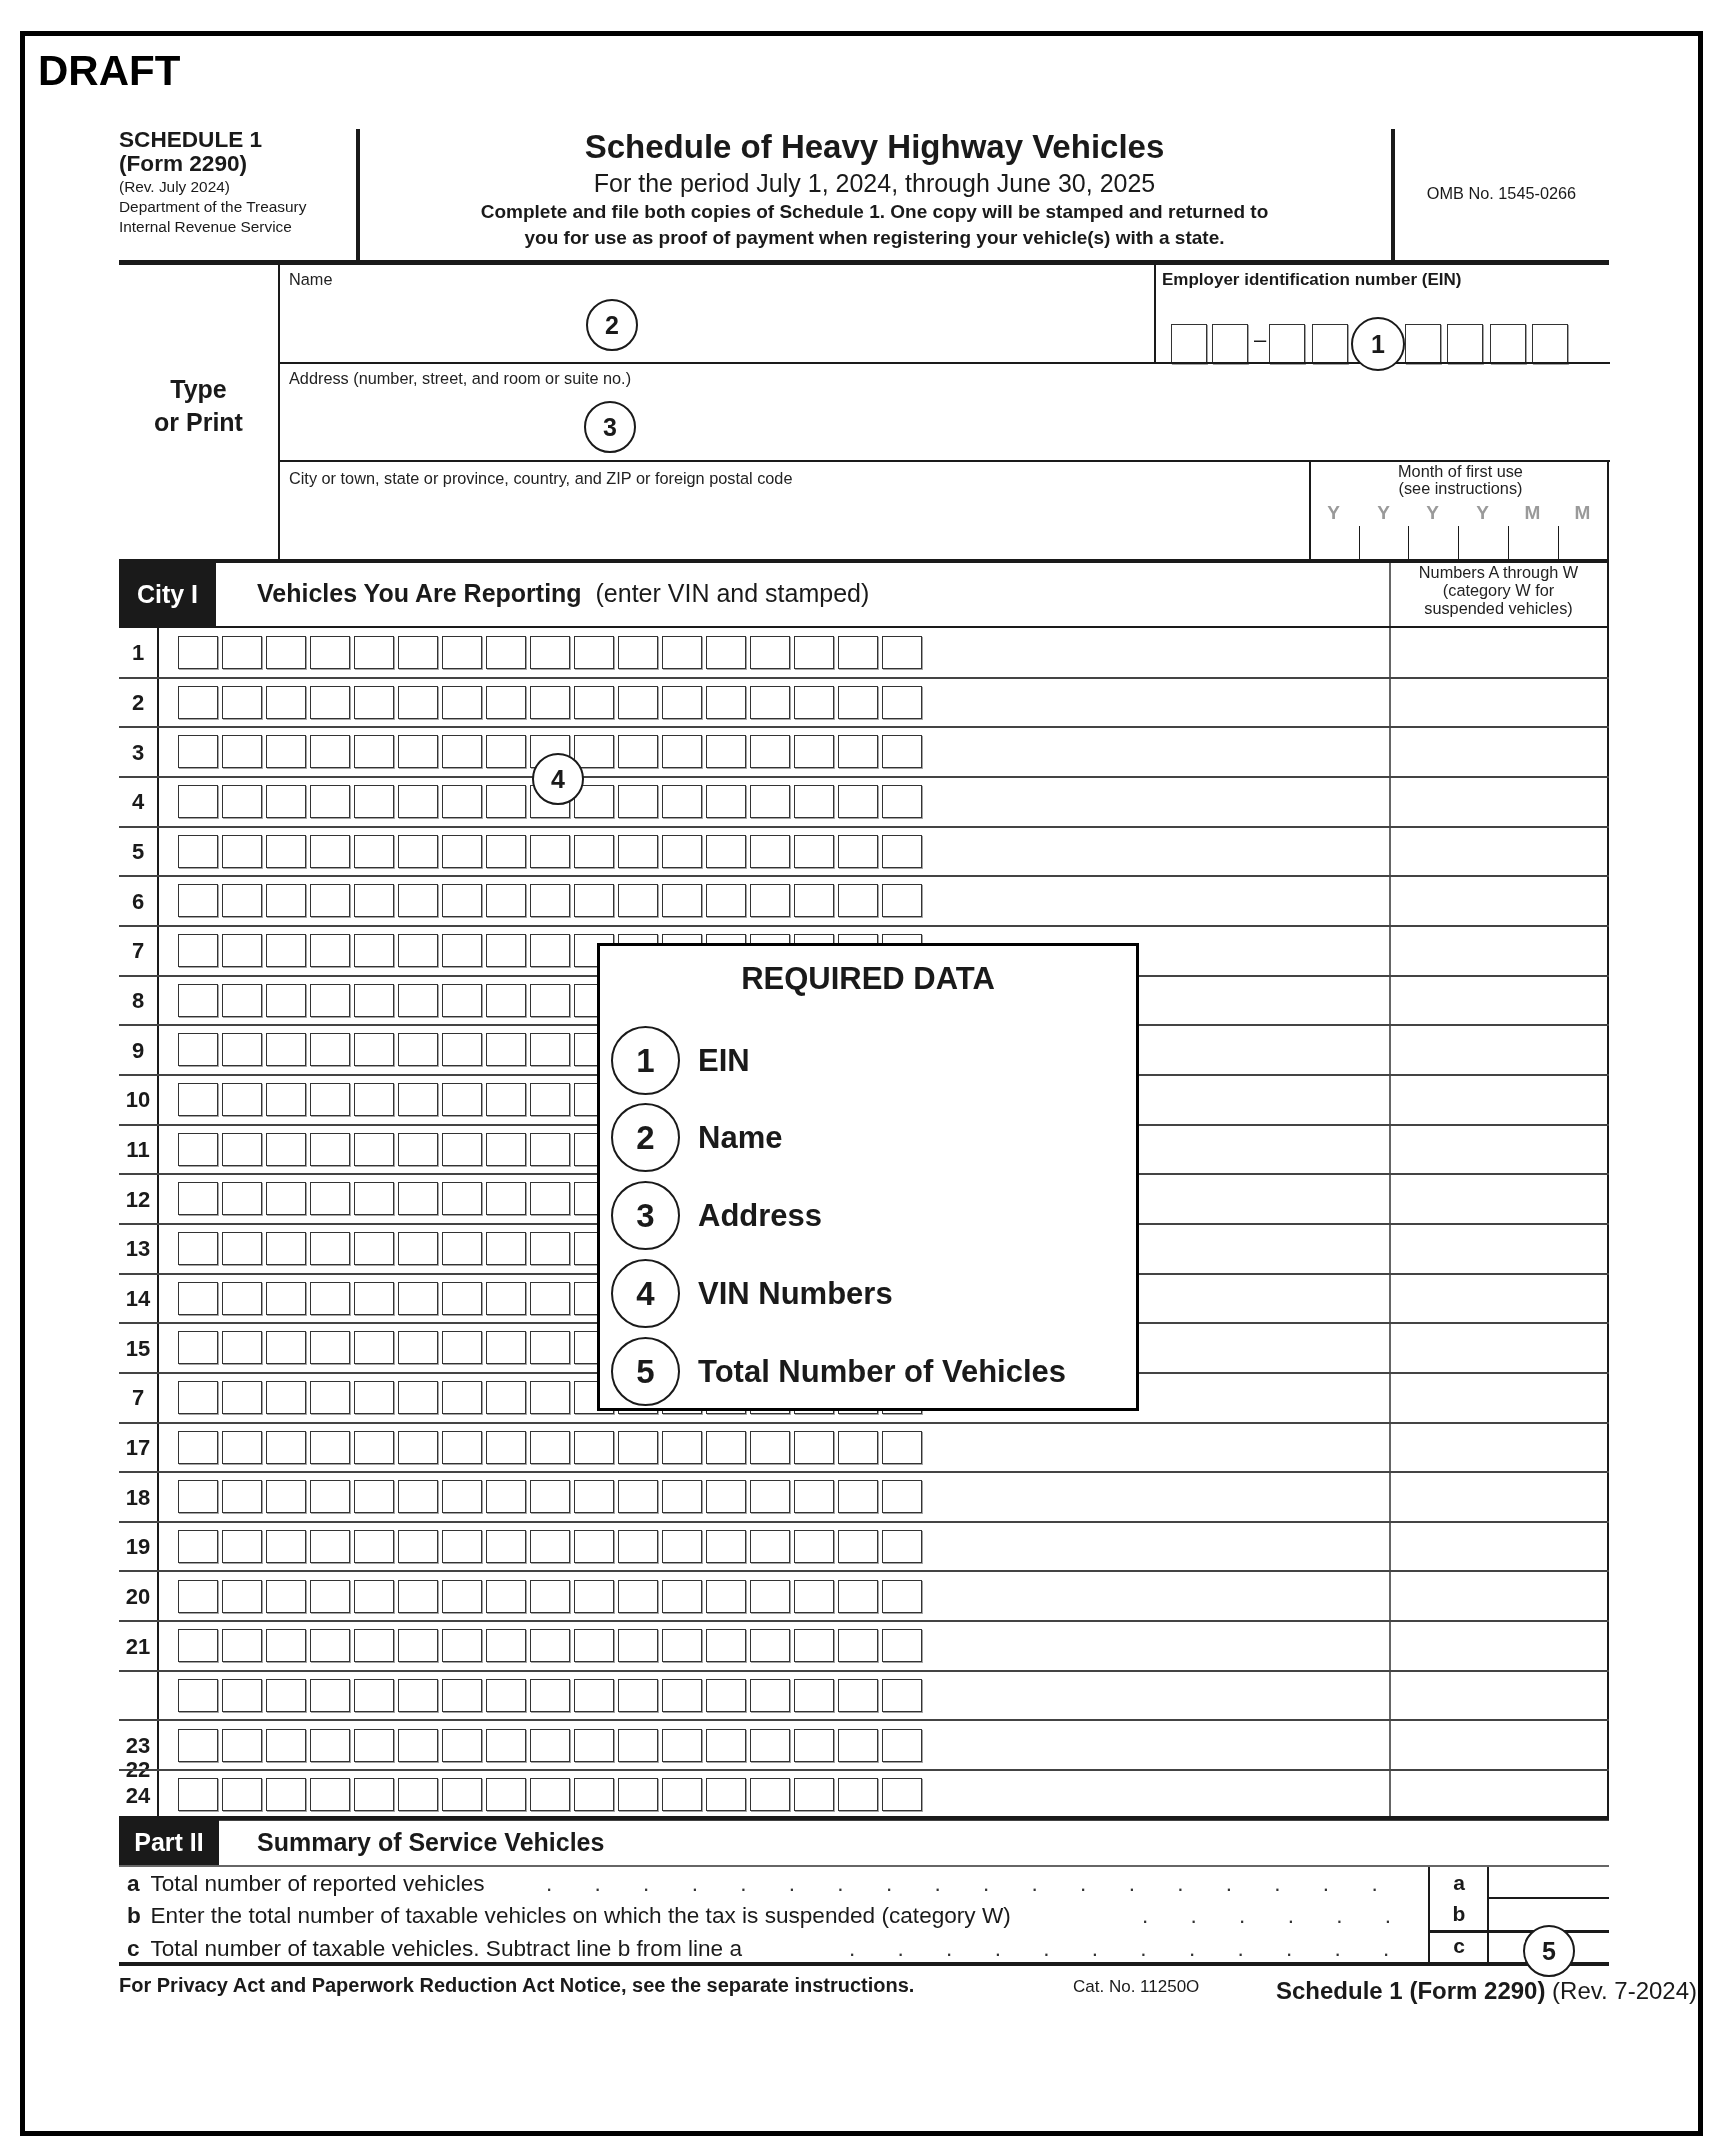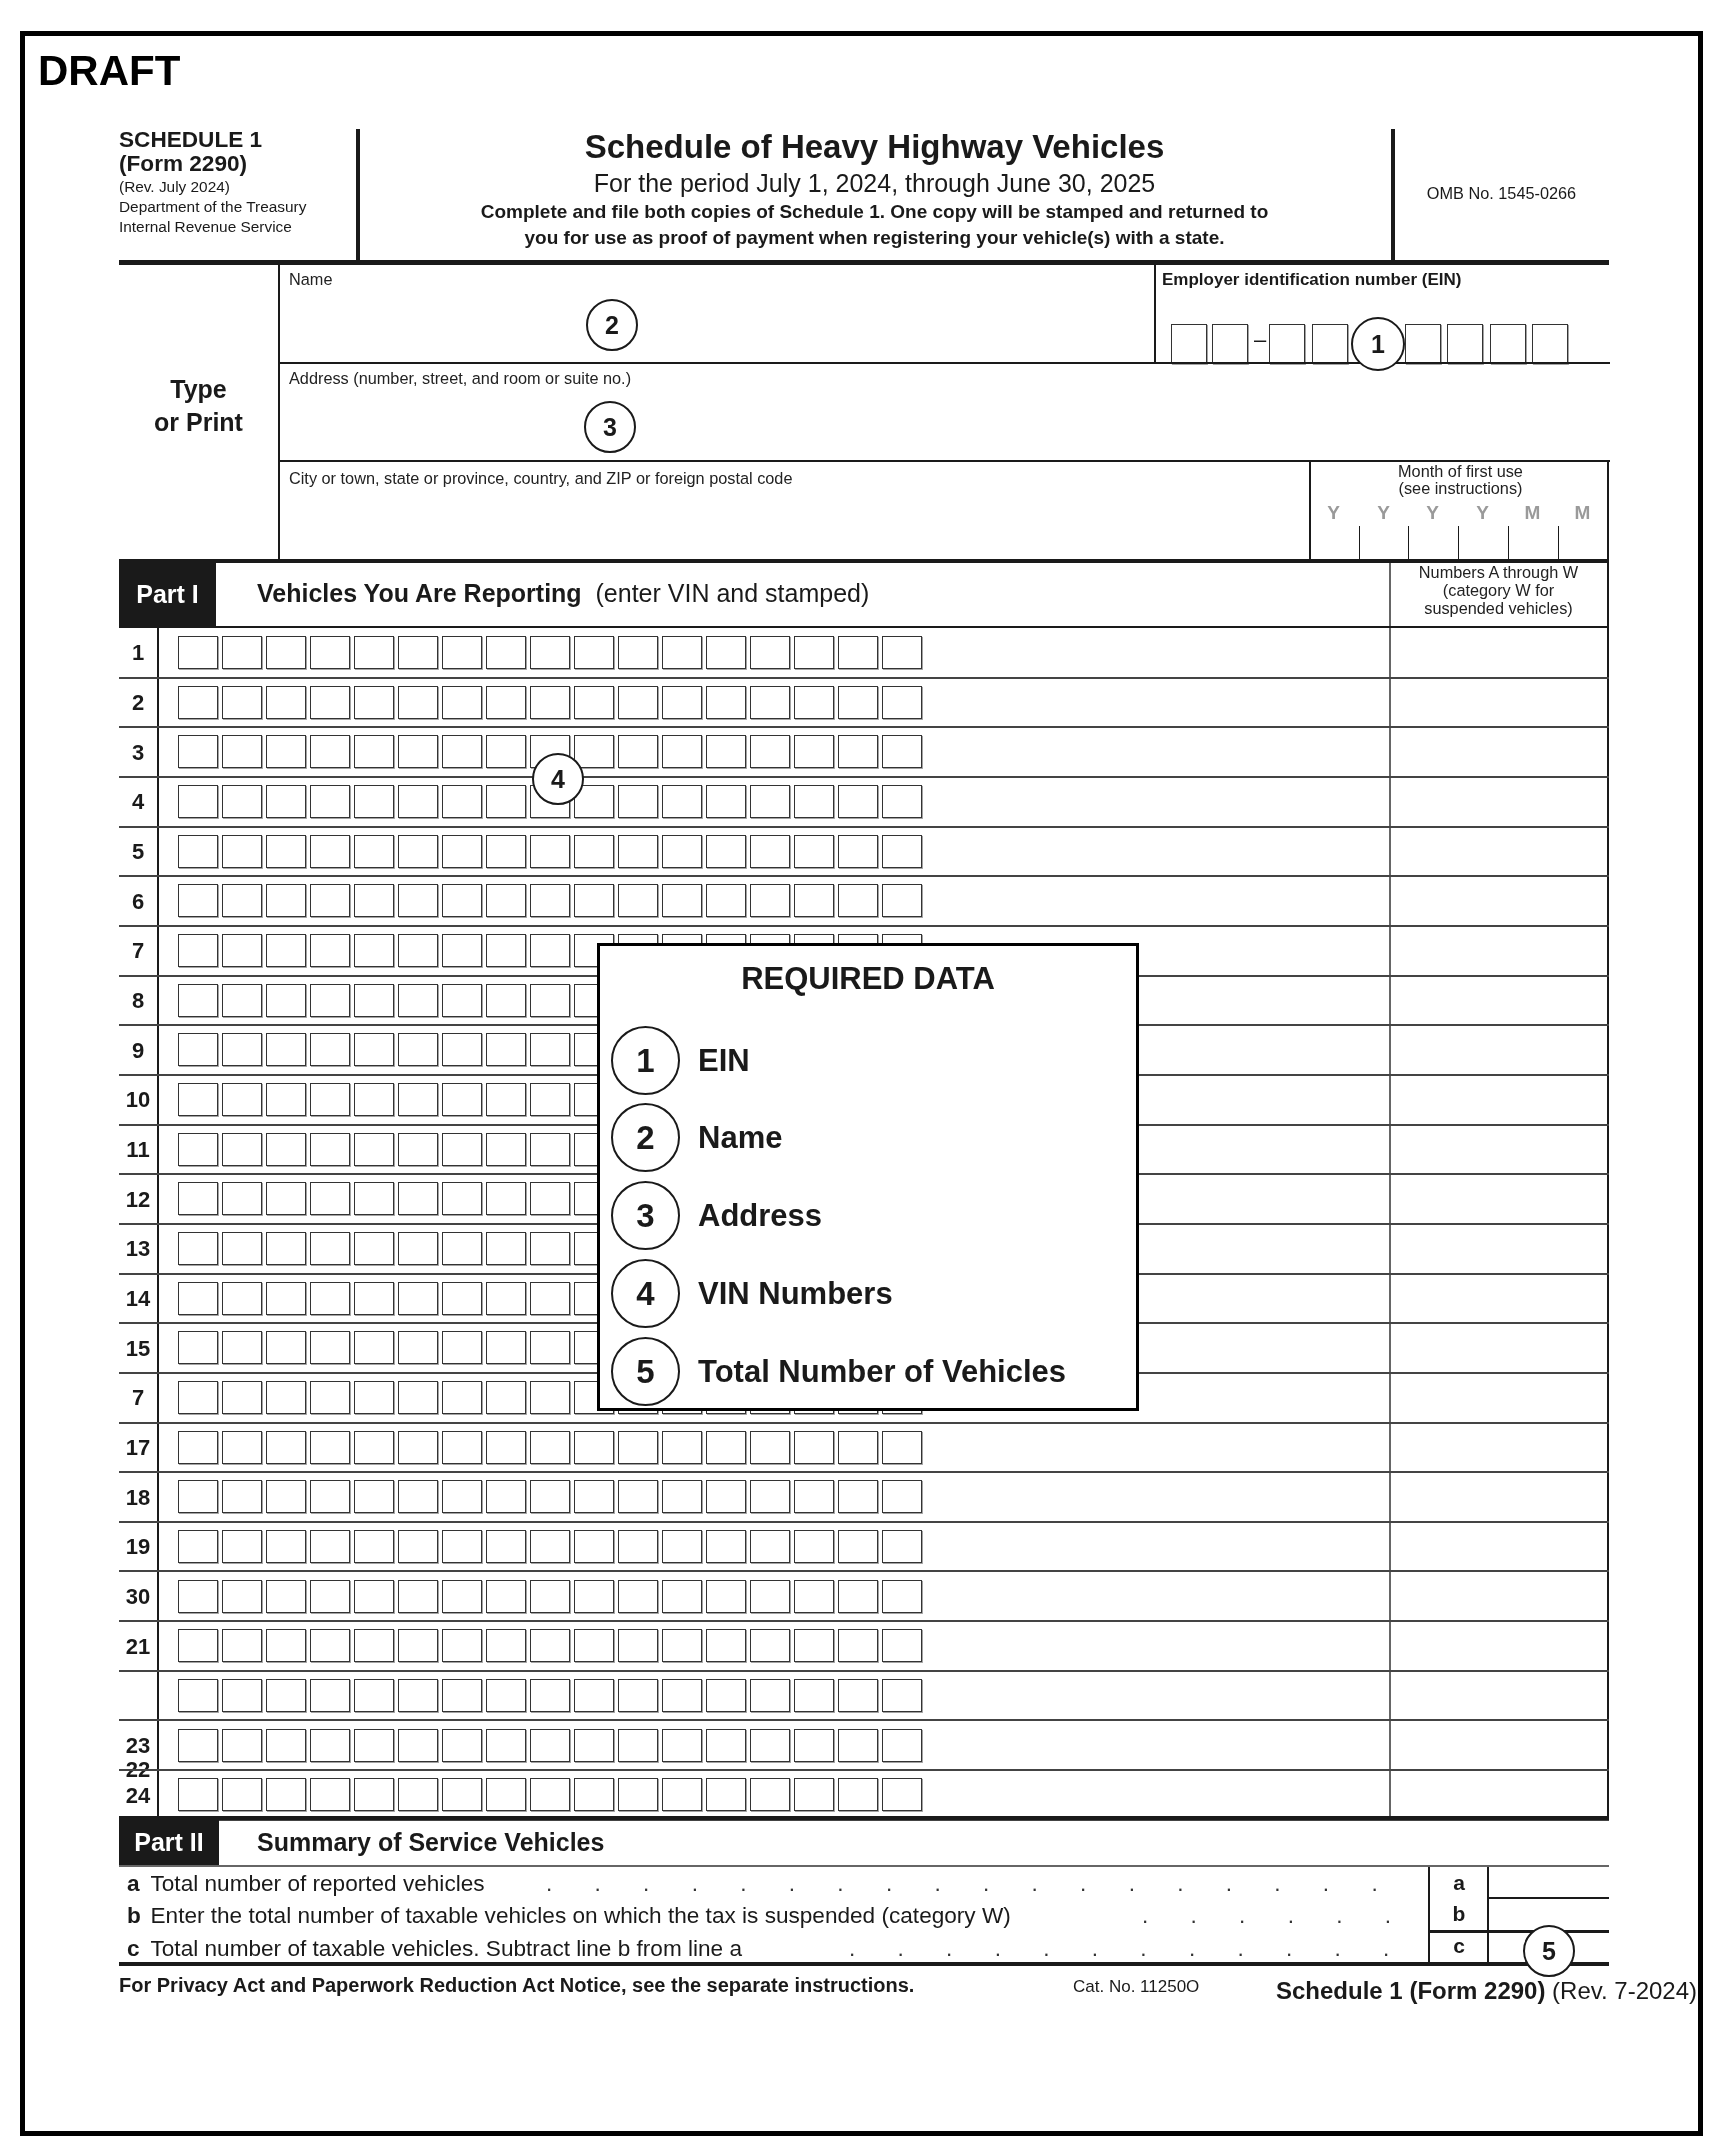--- a/index.html
+++ b/index.html
@@ -110,21 +110,21 @@
 <div class="ymm" style="left:1560px;top:502px;">M</div>
 <div class="vline" style="left:1359px;top:526px;width:0.9px;height:34px;"></div>
 <div class="vline" style="left:1408px;top:526px;width:0.9px;height:34px;"></div>
 <div class="vline" style="left:1458px;top:526px;width:0.9px;height:34px;"></div>
 <div class="vline" style="left:1508px;top:526px;width:0.9px;height:34px;"></div>
 <div class="vline" style="left:1558px;top:526px;width:0.9px;height:34px;"></div>
 <div class="abs" style="left:1311px;top:528px;width:299px;height:31px;"></div>
 <div class="vline" style="left:1607px;top:461px;width:1.8px;height:100px;"></div>
 
 <div class="hline" style="left:119px;top:559px;width:1490px;height:3.6px;"></div>
-<div class="part-tag" style="left:119px;top:563px;width:97px;height:63px;font-size:25px;">Part I</div>
+<div class="part-tag" style="left:119px;top:563px;width:97px;height:63px;font-size:25px;">City I</div>
 <div class="part-title" style="left:257px;top:579px;">
   <span>Vehicles You Are Reporting</span>&nbsp;
   <span class="paren">(enter VIN and stamped)</span>
 </div>
 <div class="abs cat-head">
   <div>Numbers A through W</div>
   <div>(category W for</div>
   <div>suspended vehicles)</div>
 </div>
 <div class="vline" style="left:1389px;top:563px;width:1.8px;height:1256px;background:#666;"></div>
@@ -506,21 +506,21 @@
     <div class="box" style="left: 574px; top: 1530px; width: 40px; height: 33px;"></div>
     <div class="box" style="left: 618px; top: 1530px; width: 40px; height: 33px;"></div>
     <div class="box" style="left: 662px; top: 1530px; width: 40px; height: 33px;"></div>
     <div class="box" style="left: 706px; top: 1530px; width: 40px; height: 33px;"></div>
     <div class="box" style="left: 750px; top: 1530px; width: 40px; height: 33px;"></div>
     <div class="box" style="left: 794px; top: 1530px; width: 40px; height: 33px;"></div>
     <div class="box" style="left: 838px; top: 1530px; width: 40px; height: 33px;"></div>
     <div class="box" style="left: 882px; top: 1530px; width: 40px; height: 33px;"></div>
     <div class="abs" style="left: 1391px; top: 1524px; width: 215px; height: 46px;"></div>
     <div class="hline" style="left: 119px; top: 1570px; width: 1490px; height: 1.8px; background: rgb(68, 68, 68);"></div>
-    <div class="rownum" style="top: 1584px;">30</div>
+    <div class="rownum" style="top: 1584px;">20</div>
     <div class="box" style="left: 178px; top: 1580px; width: 40px; height: 33px;"></div>
     <div class="box" style="left: 222px; top: 1580px; width: 40px; height: 33px;"></div>
     <div class="box" style="left: 266px; top: 1580px; width: 40px; height: 33px;"></div>
     <div class="box" style="left: 310px; top: 1580px; width: 40px; height: 33px;"></div>
     <div class="box" style="left: 354px; top: 1580px; width: 40px; height: 33px;"></div>
     <div class="box" style="left: 398px; top: 1580px; width: 40px; height: 33px;"></div>
     <div class="box" style="left: 442px; top: 1580px; width: 40px; height: 33px;"></div>
     <div class="box" style="left: 486px; top: 1580px; width: 40px; height: 33px;"></div>
     <div class="box" style="left: 530px; top: 1580px; width: 40px; height: 33px;"></div>
     <div class="box" style="left: 574px; top: 1580px; width: 40px; height: 33px;"></div>

